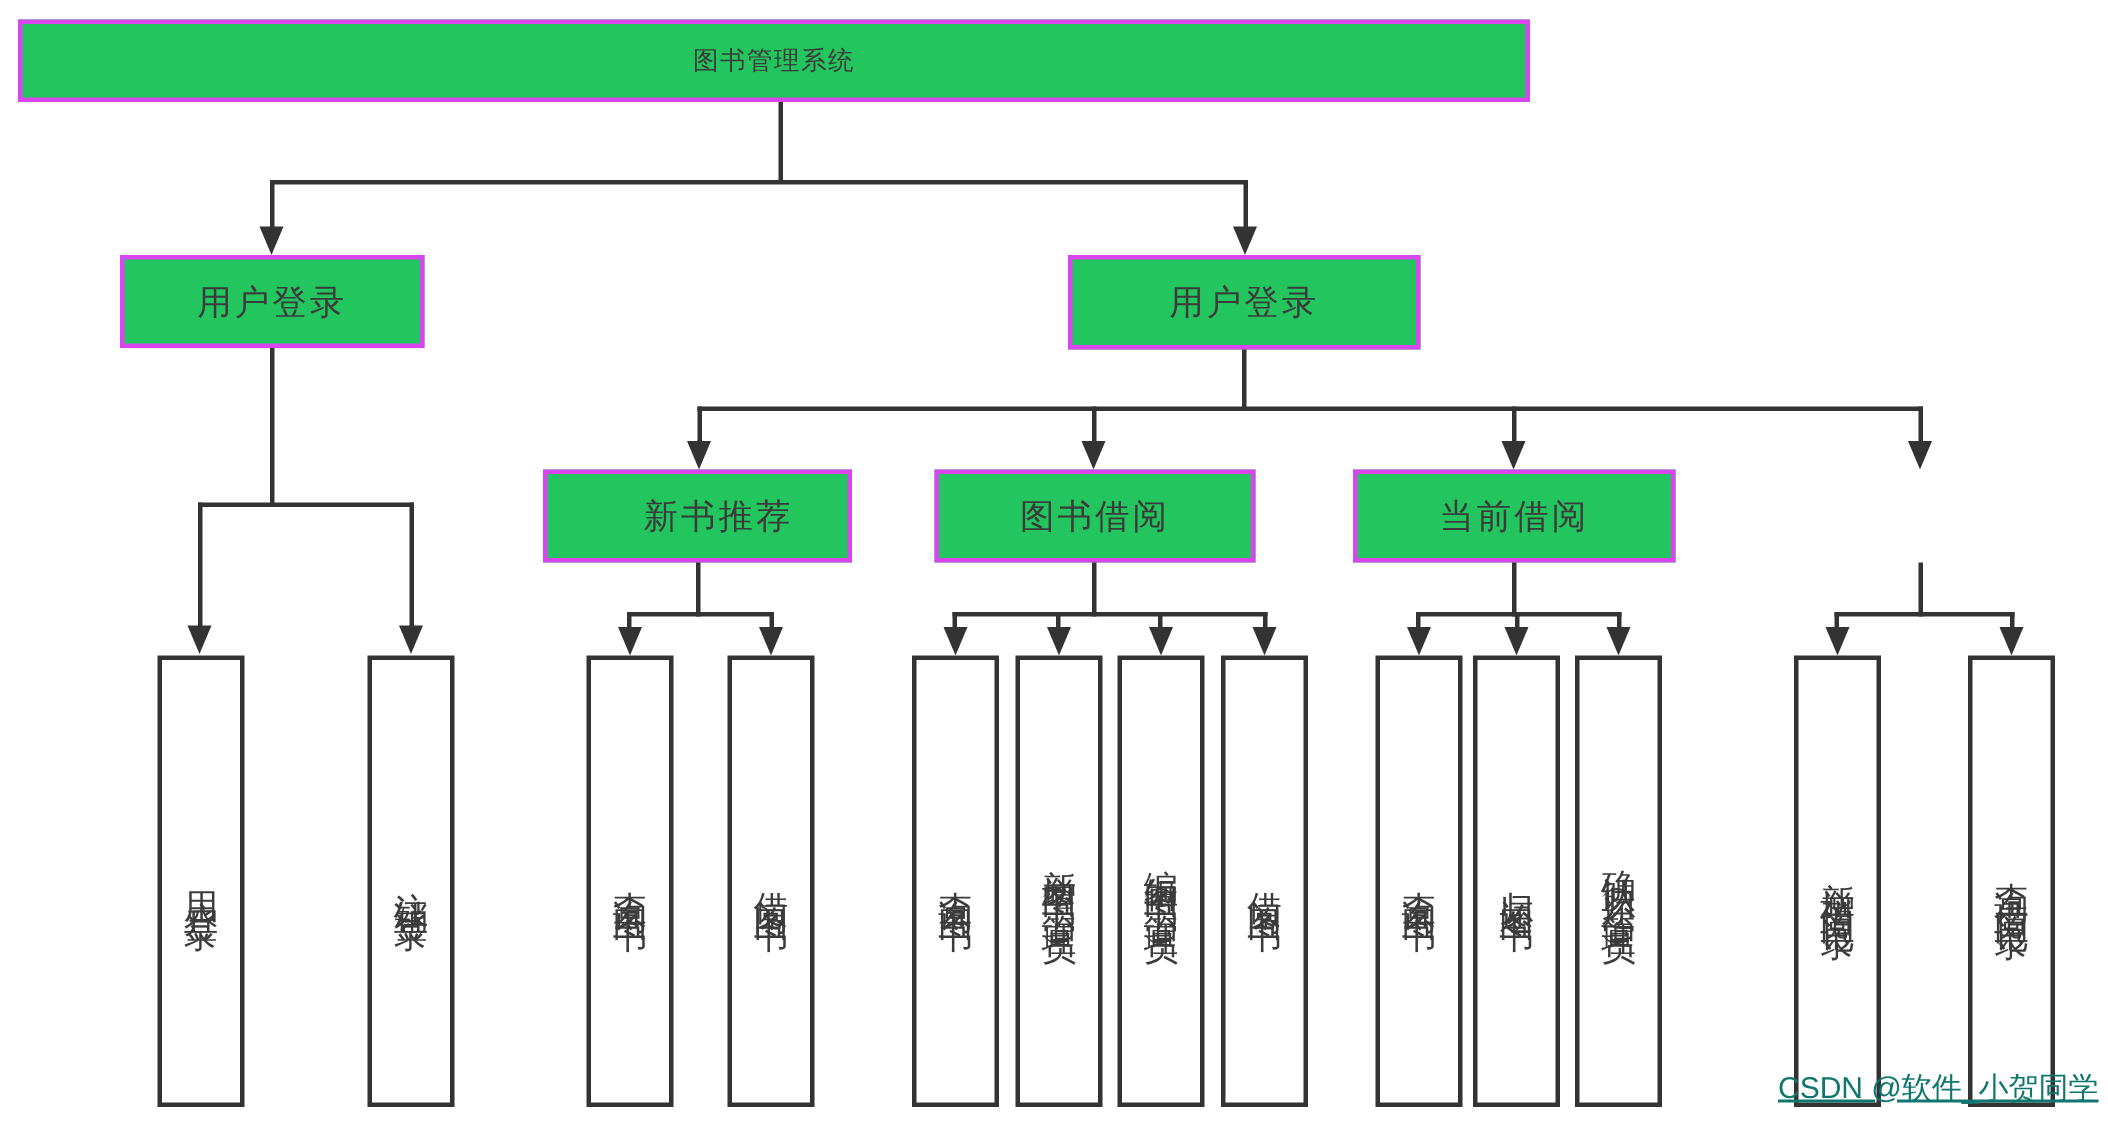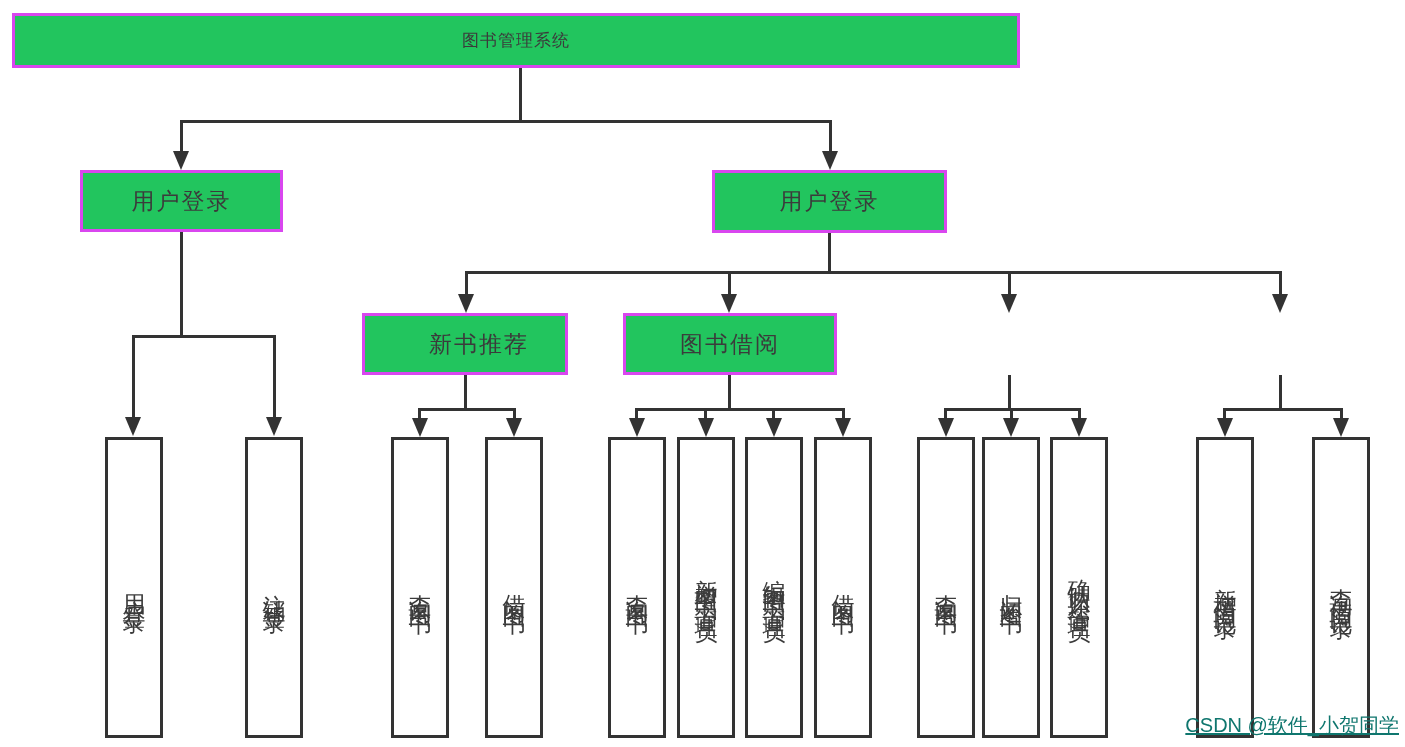--- a/index.html
+++ b/index.html
@@ -95,20 +95,23 @@
   <div class="arrow" style="left:1001px;top:294px;"></div>
   <div class="vline" style="left:1279px;top:271px;height:24px;"></div>
   <div class="arrow" style="left:1272px;top:294px;"></div>
 
   <div class="box lvl2" style="left:362px;top:313px;width:206px;height:62px;padding-left:28px;">
     <span>新书推荐</span>
   </div>
   <div class="box lvl2" style="left:623px;top:313px;width:214px;height:62px;font-family:Liberation Mono, monospace;">
     <span>图书借阅</span>
   </div>
+  <div class="box lvl2" style="left:902px;top:313px;width:215px;height:62px;">
+    <span>当前借阅</span>
+  </div>
 
   <div class="vline" style="left:464px;top:375px;height:36px;"></div>
   <div class="hline" style="left:418px;top:408px;width:98px;"></div>
   <div class="vline" style="left:418px;top:408px;height:14px;"></div>
   <div class="arrow" style="left:412px;top:418px;"></div>
   <div class="vline" style="left:513px;top:408px;height:14px;"></div>
   <div class="arrow" style="left:506px;top:418px;"></div>
 
   <div class="vline" style="left:728px;top:375px;height:36px;"></div>
   <div class="hline" style="left:635px;top:408px;width:210px;"></div>

